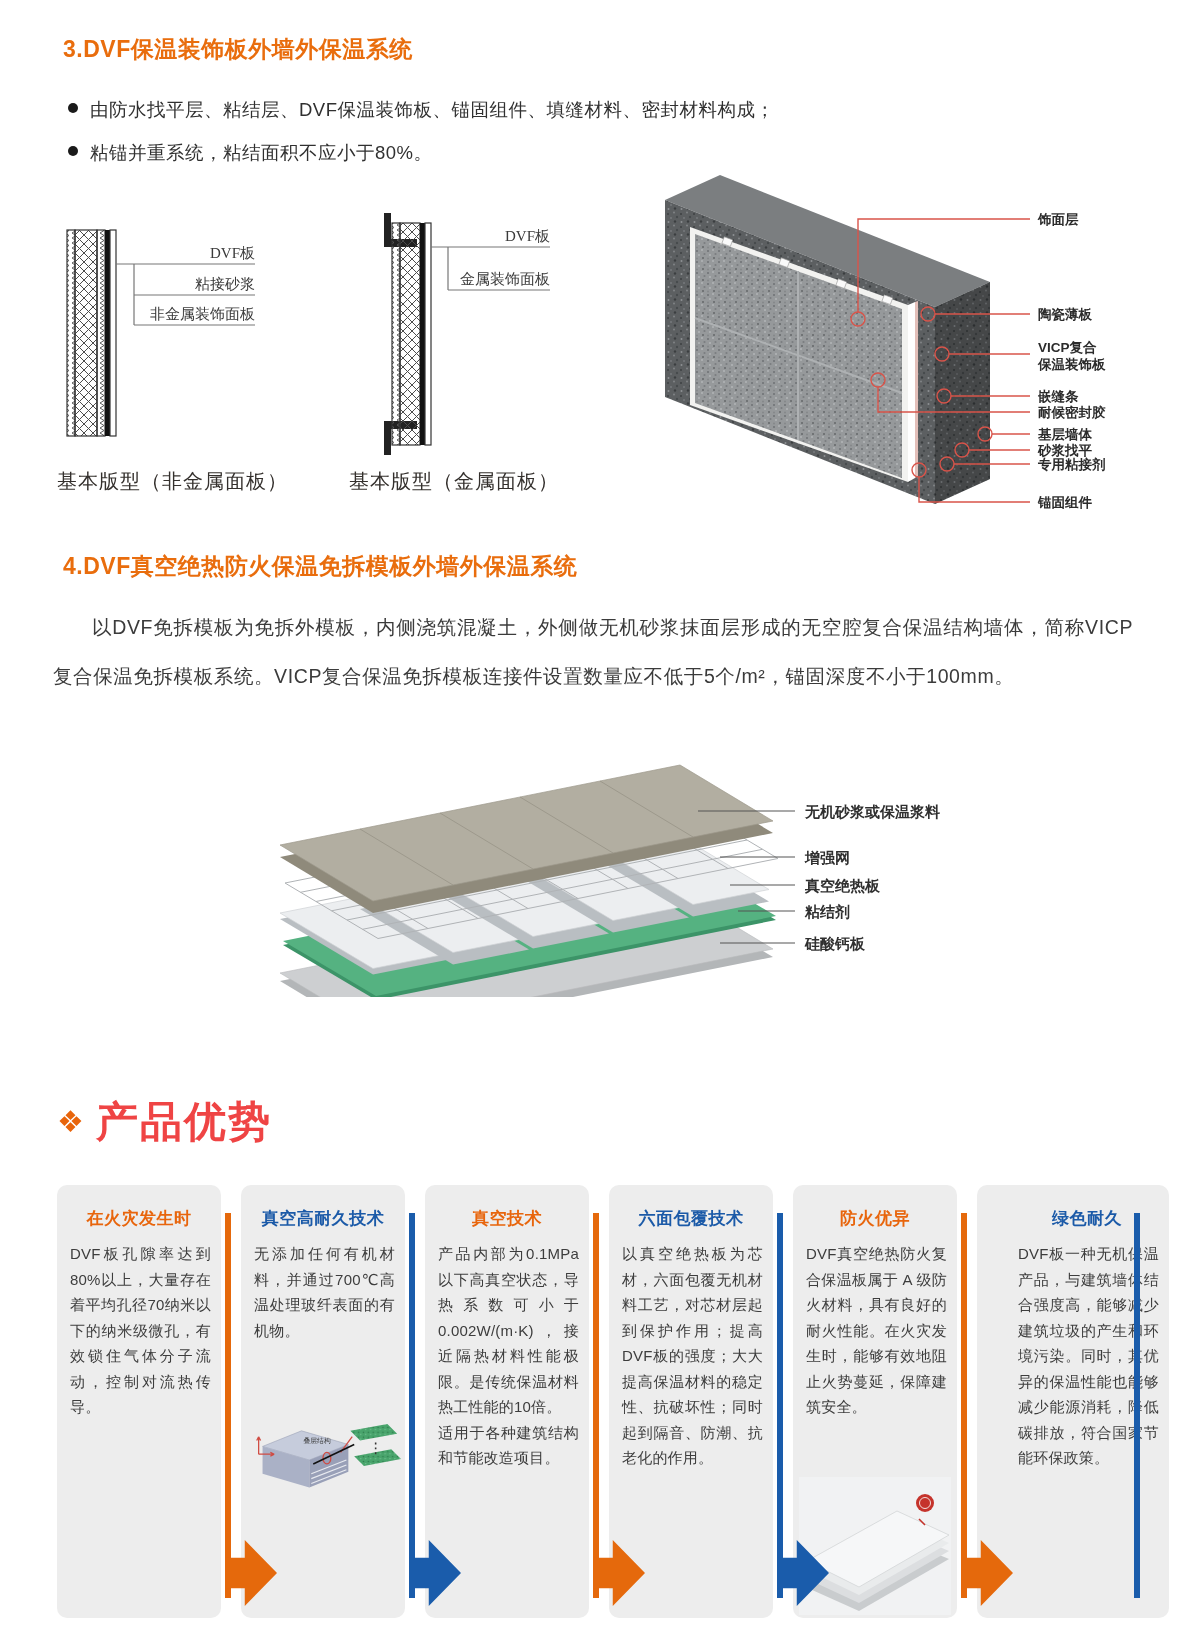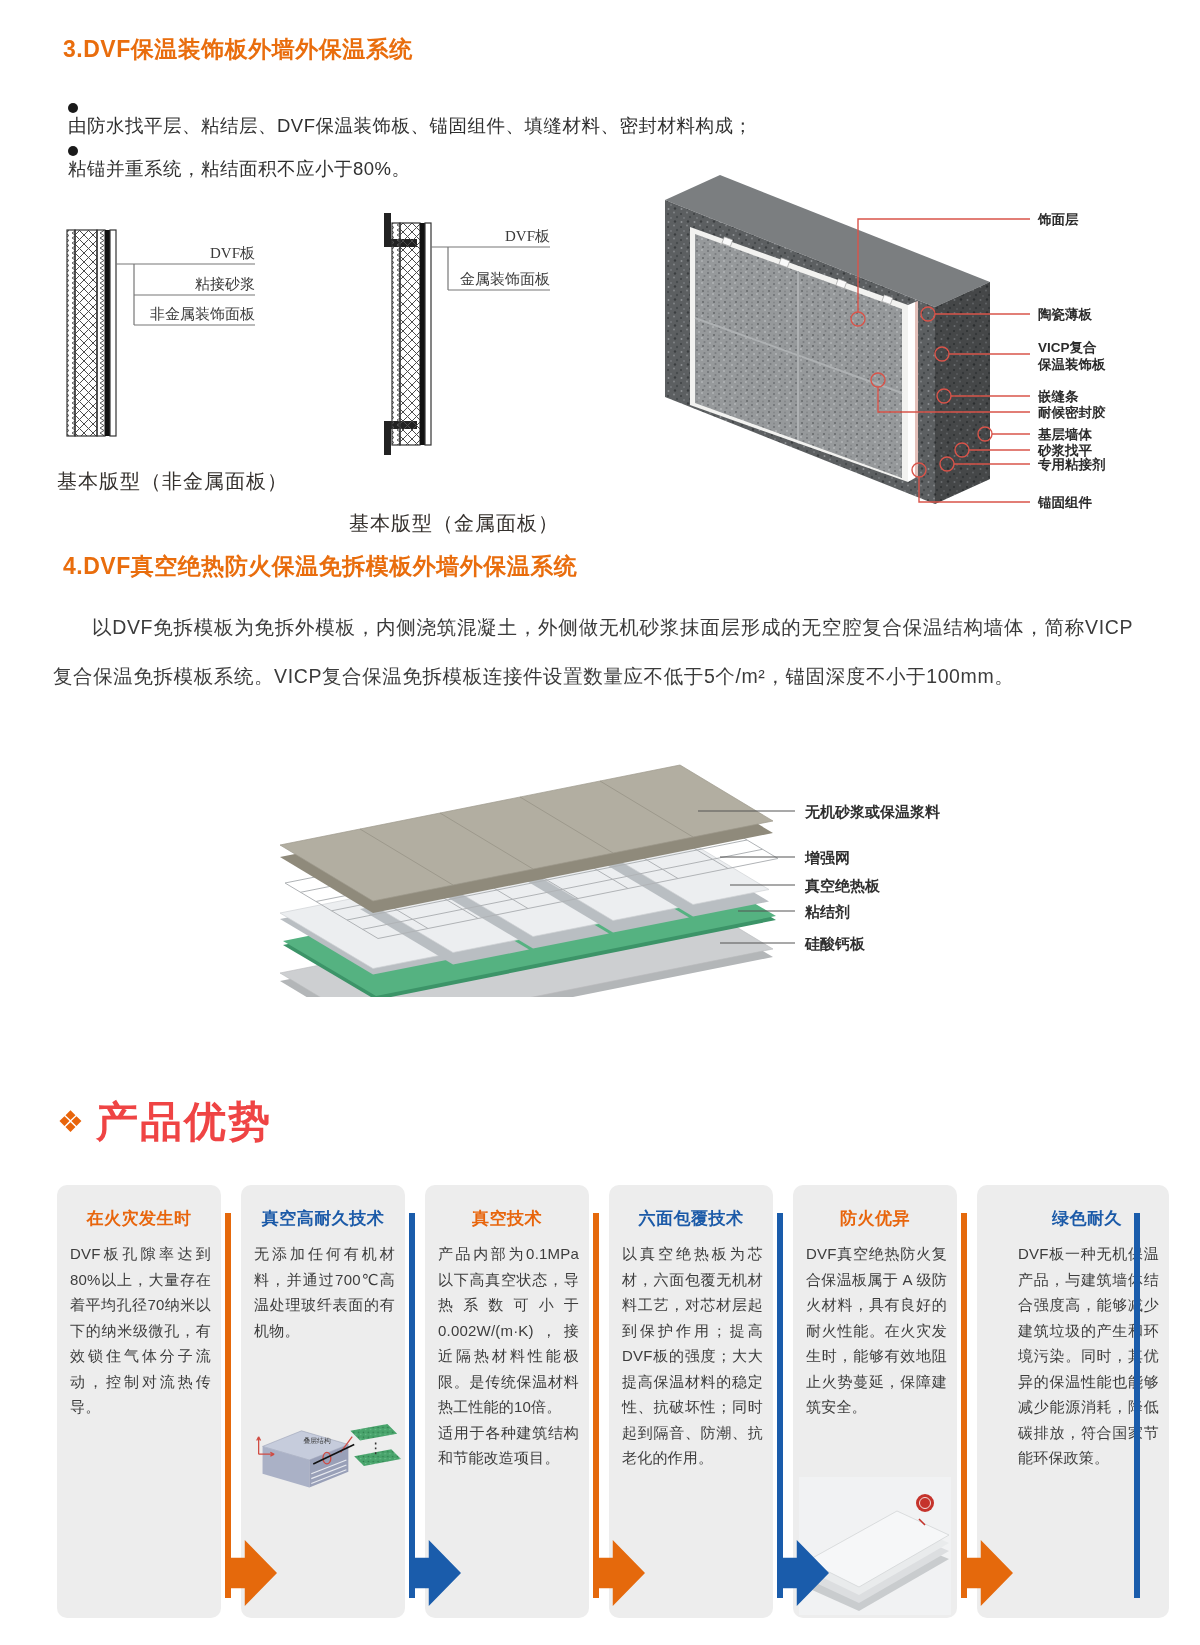--- a/index.html
+++ b/index.html
@@ -1,21 +1,21 @@
 <!DOCTYPE html>
 <html><head>
 <meta charset="utf-8">
 <style>
   html,body{margin:0;padding:0;background:#fff;}
   .page{position:relative;width:1200px;height:1645px;background:#ffffff;
         font-family:"Liberation Sans","DejaVu Sans",sans-serif;overflow:hidden;}
   .abs{position:absolute;}
   
   .sec-heading{font-size:23px;font-weight:bold;color:#e96d0d;letter-spacing:.5px;}
-  .bullet-row{display:flex;align-items:flex-start;font-size:18.5px;color:#303030;letter-spacing:.5px;flex-direction:column;}
+  .bullet-row{display:flex;align-items:flex-start;font-size:18.5px;color:#303030;letter-spacing:.5px;}
   .bullet-dot{width:10px;height:10px;border-radius:50%;background:#1a1a1a;margin:6px 12px 0 0;flex:none;}
   .caption{font-size:20px;color:#34302d;font-weight:500;letter-spacing:1px;}
   .para{font-size:19.5px;line-height:49px;color:#3b3b3b;text-indent:2em;text-align:justify;letter-spacing:.6px;}
   
   .adv-heading-row{display:flex;align-items:center;gap:12px;}
   .adv-diamond{color:#e8650c;font-size:30px;line-height:1;}
   .adv-title{font-size:42px;font-weight:bold;color:#ef4444;letter-spacing:2px;}
   .card{position:absolute;top:1185px;width:164px;height:433px;background:#ededed;border-radius:10px;}
   .card-title{margin-top:22px;text-align:center;font-size:17px;font-weight:bold;letter-spacing:.5px;}
   .t-orange{color:#e8650c;} .t-blue{color:#1b5aa8;}
@@ -76,21 +76,21 @@
     <rect x="60" y="18" width="20" height="222" fill="url(#xhatch)" stroke="#333" stroke-width="1.2"></rect>
     <rect x="80" y="18" width="5" height="222" fill="#111"></rect>
     <rect x="85" y="18" width="6" height="222" fill="#fff" stroke="#333" stroke-width="1.2"></rect>
 
     <path d="M91,42 H210 M108,42 V85 M108,85 H210" stroke="#777" stroke-width="1.2" fill="none"></path>
     <text class="cad-label" x="210" y="36" font-size="15" text-anchor="end">DVF板</text>
     <text class="cad-label" x="210" y="79" font-size="15" text-anchor="end">金属装饰面板</text>
   </svg>
 
   <div class="abs caption" style="left:57px;top:468px;">基本版型（非金属面板）</div>
-  <div class="abs caption" style="left:349px;top:468px;margin-top:42px;">基本版型（金属面板）</div>
+  <div class="abs caption" style="left:349px;top:468px;">基本版型（金属面板）</div>
 
   <svg class="abs" style="left:640px;top:172px;" width="470" height="352" viewBox="0 0 470 352">
     <defs>
       <pattern id="graniteD" width="13" height="13" patternUnits="userSpaceOnUse">
         <rect width="13" height="13" fill="#5c5f61"></rect>
         <circle cx="2" cy="3" r="1.1" fill="#3f4244"></circle>
           <circle cx="8" cy="1.5" r="0.9" fill="#84878a"></circle>
         <circle cx="11" cy="6" r="1.2" fill="#464a4c"></circle>
           <circle cx="5" cy="7" r="1" fill="#75787b"></circle>
         <circle cx="2.5" cy="11" r="1" fill="#8d9093"></circle>

